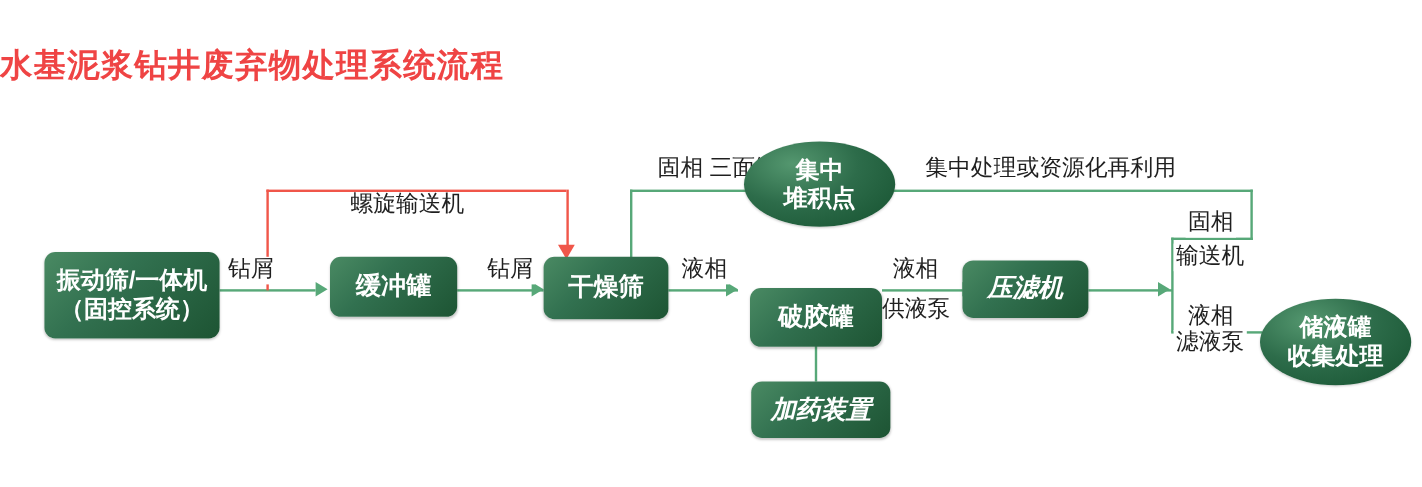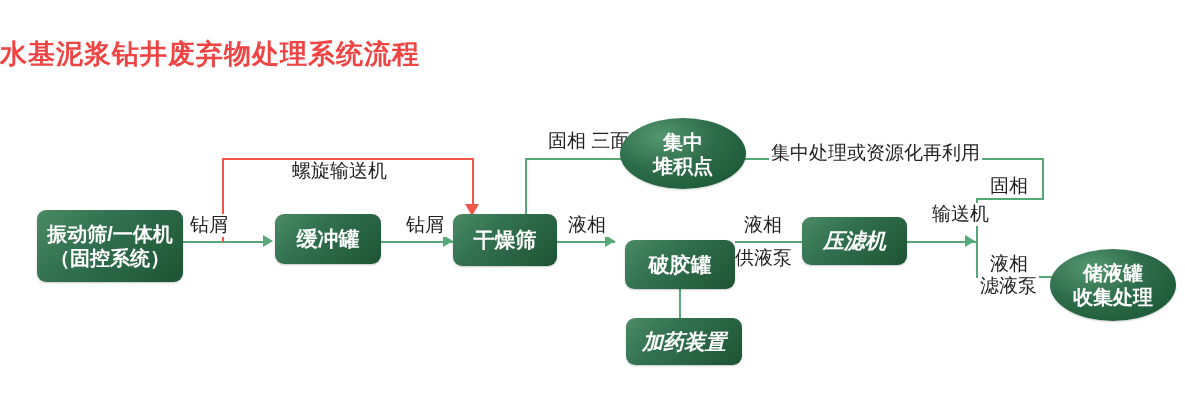--- a/index.html
+++ b/index.html
@@ -125,23 +125,23 @@
   <div class="h-line" style="left:976px;top:276px;width:76px;"></div>
 
   <div class="elabel" style="left:188px;top:214px;">钻屑</div>
   <div class="elabel" style="left:290px;top:160px;">螺旋输送机</div>
   <div class="elabel" style="left:404px;top:214px;">钻屑</div>
   <div class="elabel" style="left:546px;top:130px;text-align:center;">固相
 三面罐</div>
   <div class="elabel" style="left:566px;top:214px;">液相</div>
   <div class="elabel" style="left:742px;top:214px;">液相</div>
   <div class="elabel" style="left:733px;top:247px;">供液泵</div>
-  <div class="elabel" style="left:769px;top:130px;margin-top:12px;">集中处理或资源化再利用</div>
+  <div class="elabel" style="left:769px;top:130px;">集中处理或资源化再利用</div>
   <div class="elabel" style="left:988px;top:175px;">固相</div>
-  <div class="elabel" style="left:930px;top:203px;text-align:center;">输送机</div>
+  <div class="elabel" style="left:978px;top:203px;text-align:center;">输送机</div>
   <div class="elabel" style="left:988px;top:253px;">液相</div>
   <div class="elabel" style="left:978px;top:275px;">滤液泵</div>
 
   <div class="node two-line" style="left:37px;top:210px;width:146px;height:72px;">振动筛/一体机
 （固控系统）</div>
 
   <div class="node" style="left:275px;top:214px;width:106px;height:50px;">缓冲罐</div>
 
   <div class="node" style="left:453px;top:214px;width:104px;height:52px;">干燥筛</div>
 

